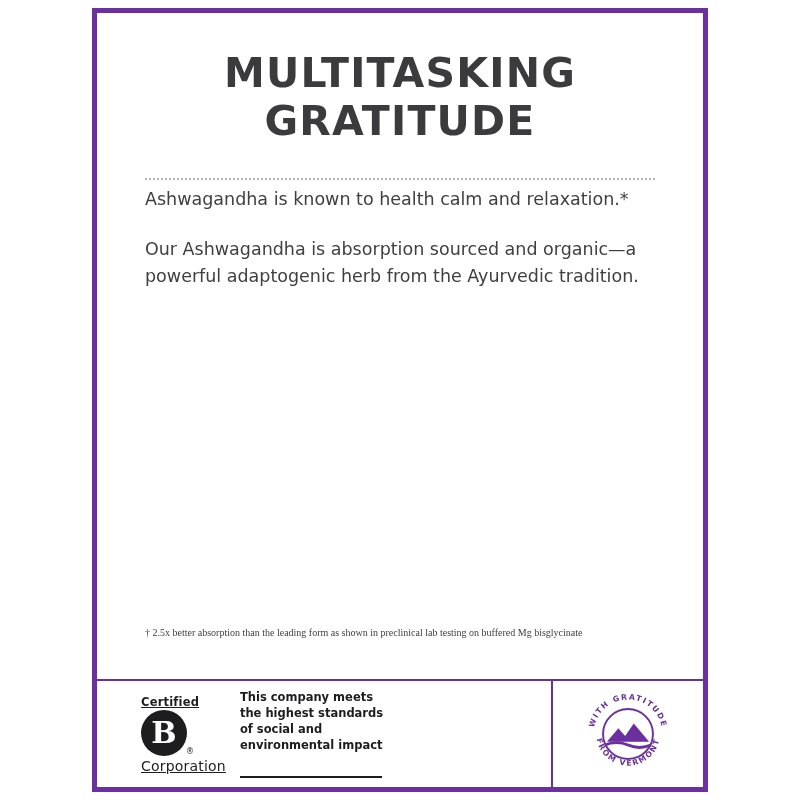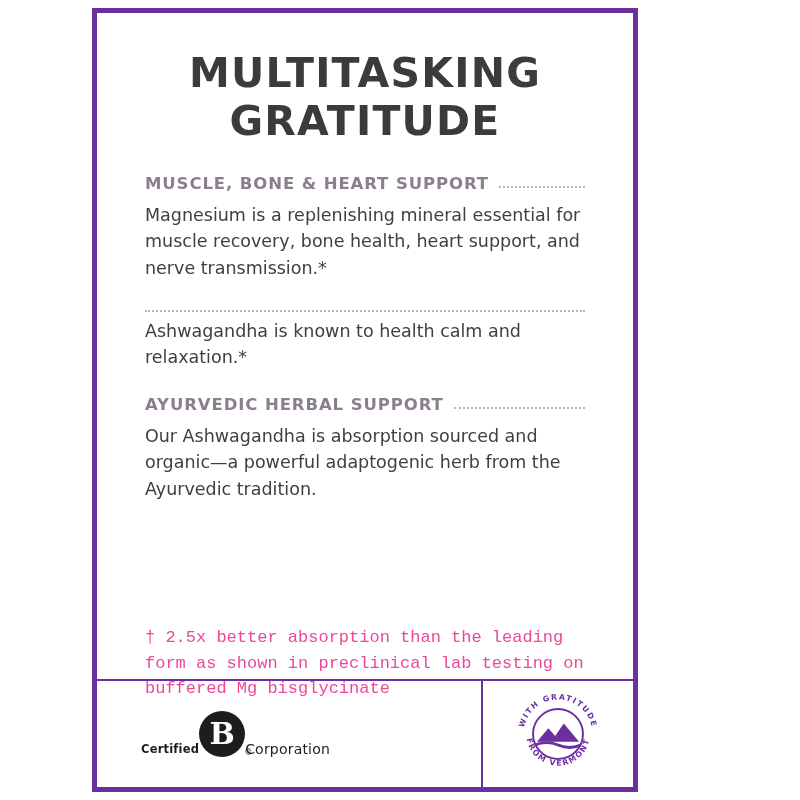--- a/index.html
+++ b/index.html
@@ -11,21 +11,21 @@
     width: 800px;
     height: 800px;
     font-family: "Liberation Sans", sans-serif;
     -webkit-font-smoothing: antialiased;
   }
 
   .label-panel {
     position: absolute;
     left: 92px;
     top: 8px;
-    width: 546px;
+    width: 616px;
     height: 784px;
     border: 5px solid #6B2FA0;
     box-sizing: border-box;
     background: #ffffff;
   }
 
   .inner {
     position: absolute;
     left: 0;
     top: 0;
@@ -85,24 +85,24 @@
     line-height: 1.52;
     color: #3f3f41;
     max-width: 500px;
   }
 
   .footnote {
     position: absolute;
     left: 48px;
     right: 48px;
     top: 612px;
-    font-family: Liberation Mono, monospace;
-    font-size: 17px;
+    font-family: Liberation Serif, serif;
+    font-size: 10px;
     line-height: 1.5;
-    color: #ec4899;
+    color: #404040;
   }
 
   .bottom-bar {
     position: absolute;
     left: 0;
     right: 0;
     bottom: 0;
     height: 106px;
     border-top: 2px solid #6B2FA0;
     display: flex;
@@ -118,22 +118,24 @@
   .bottom-right {
     width: 150px;
     border-left: 2px solid #6B2FA0;
     display: flex;
     align-items: center;
     justify-content: center;
   }
 
   .bcorp {
     display: flex;
-    align-items: flex-end;
+    flex-direction: column;
+    align-items: flex-start;
     color: #1d1d1f;
+    text-decoration: underline;
   }
   .bcorp-top {
     font-family: "DejaVu Sans", sans-serif;
     font-size: 11.5px;
     font-weight: bold;
     letter-spacing: 0.2px;
     margin-bottom: 1px;
   }
   .bcorp-mark {
     width: 46px;
@@ -194,57 +196,50 @@
 <div class="label-panel">
   <div class="inner">
 
     <div class="title-block">
       <div class="title-line">MULTITASKING</div>
       <div class="title-line">GRATITUDE</div>
     </div>
 
     <div class="sections">
 
-      <div class="section">
-        <div class="section-head">
-          <div class="section-title">MUSCLE, BONE &amp; HEART SUPPORT</div>
-          <div class="dotline"></div>
-        </div>
-        <div class="section-body">Magnesium is a replenishing mineral essential for muscle recovery, bone health, heart support, and nerve transmission.*</div>
-      </div>
 
       <div class="section">
         <div class="section-head">
           <div class="dotline"></div>
         </div>
         <div class="section-body">Ashwagandha is known to health calm and relaxation.*</div>
       </div>
 
       <div class="section">
-        <div class="section-head">
-          <div class="section-title">AYURVEDIC HERBAL SUPPORT</div>
-          <div class="dotline"></div>
-        </div>
         <div class="section-body">Our Ashwagandha is absorption sourced and organic—a powerful adaptogenic herb from the Ayurvedic tradition.</div>
       </div>
 
     </div>
 
     <div class="footnote">† 2.5x better absorption than the leading form as shown in preclinical lab testing on buffered Mg bisglycinate</div>
   </div>
 
   <div class="bottom-bar">
     <div class="bottom-left">
       <div class="bcorp">
         <div class="bcorp-top">Certified</div>
         <div class="bcorp-mark">
           <span>B</span>
           <span class="reg">®</span>
         </div>
         <div class="bcorp-bottom">Corporation</div>
+      </div>
+      <div>
+        <div class="bcorp-text">This company meets the highest standards of social and environmental impact</div>
+        <div class="bcorp-rule"></div>
       </div>
     </div>
 
     <div class="bottom-right">
       <div class="seal">
         <svg viewBox="0 0 100 100" width="96" height="96" aria-hidden="true">
           <defs>
             <path id="arcTop" d="M 14,50 A 36,36 0 0 1 86,50" fill="none"></path>
             <path id="arcBottom" d="M 17,50 A 33,33 0 0 0 83,50" fill="none"></path>
           </defs>

